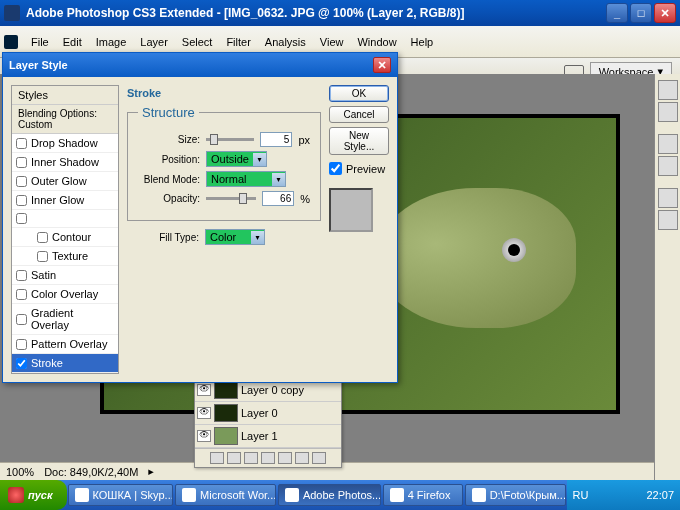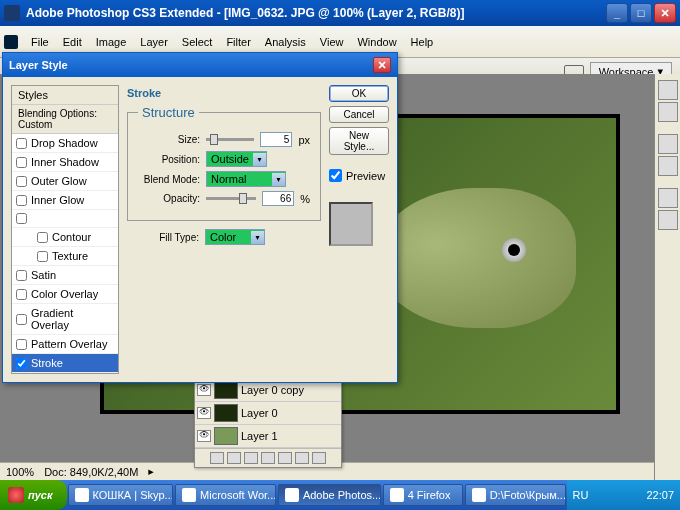--- a/index.html
+++ b/index.html
@@ -55,21 +55,21 @@
 .slider { flex: 1; height: 3px; background: #999; position: relative; }
 .slider .thumb { position: absolute; top: -4px; width: 8px; height: 11px; background: #ddd; border: 1px solid #666; }
 .num-input { width: 32px; border: 1px solid #7f9db9; padding: 1px 2px; font-size: 10px; text-align: right; background: #fff; }
 .combo { border: 1px solid #7f9db9; background: #22c55e; padding: 1px 4px; min-width: 60px; display: flex; justify-content: space-between; align-items: center; font-size: 10px; }
 .combo .arr { width: 13px; height: 13px; background: linear-gradient(#cde,#9bd); text-align: center; font-size: 8px; line-height: 13px; margin: -1px -4px -1px 4px; }
 .swatch { width: 30px; height: 16px; border: 1px solid #666; }
 
 .buttons-col { width: 60px; display: flex; flex-direction: column; gap: 4px; align-items: stretch; }
 .btn { background: linear-gradient(#fff,#e8e8e0); border: 1px solid #888; border-radius: 3px; padding: 2px 4px; text-align: center; font-size: 10px; }
 .btn.default { border: 1px solid #2a5dad; box-shadow: inset 0 0 0 1px #8cb4e8; }
-.preview-chk { display: flex; align-items: center; gap: 4px; margin: 10px 0; font-size: 10px; }
+.preview-chk { display: flex; align-items: center; gap: 4px; margin: 3px 0; font-size: 10px; }
 .preview-swatch { width: 44px; height: 44px; border: 2px inset #999; background: #bbb; margin-top: 6px; }
 
 
 .layers-panel { position: absolute; left: 194px; bottom: 42px; width: 148px; background: #ece9d8; border: 1px solid #888; z-index: 50; box-shadow: 1px 1px 3px rgba(0,0,0,0.3); }
 .lp-top { display: flex; padding: 3px; gap: 4px; align-items: center; border-bottom: 1px solid #bbb; }
 .lp-combo { flex: 1; }
 .lp-lock { display: flex; padding: 2px 3px; gap: 2px; border-bottom: 1px solid #bbb; font-size: 9px; align-items: center; }
 .lp-lock .ic { width: 12px; height: 12px; border: 1px solid #999; }
 .layer-row { display: flex; align-items: center; padding: 2px; border-bottom: 1px solid #ccc; gap: 3px; }
 .layer-row.sel { background: #3169c6; color: #fff; }

